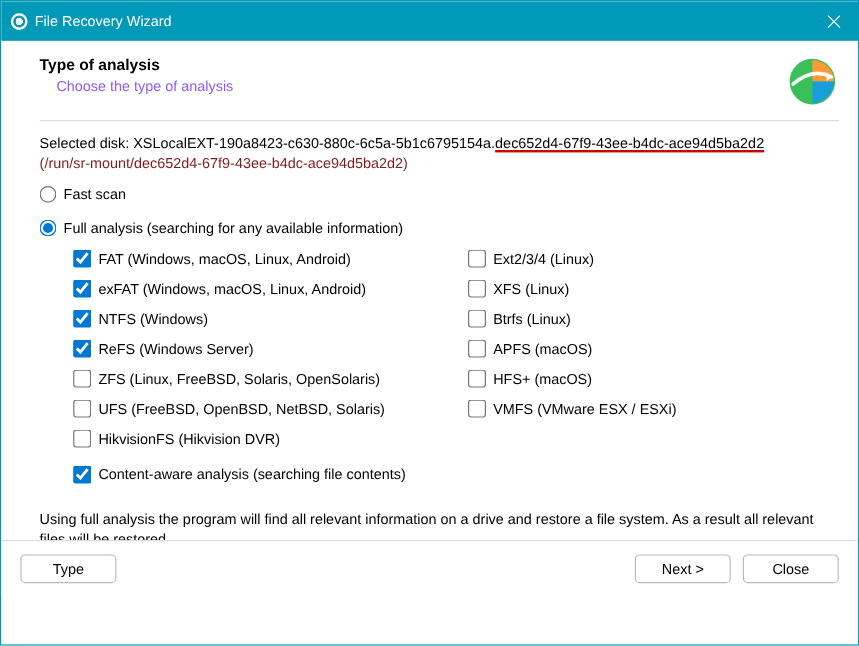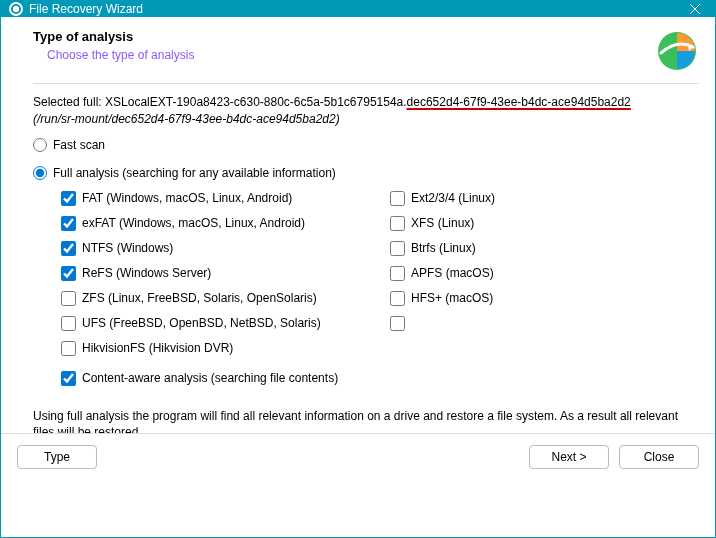--- a/index.html
+++ b/index.html
@@ -6,21 +6,21 @@
 body {
   font-family: "Segoe UI", Tahoma, sans-serif;
   font-size: 12px;
   background: #fff;
   width: 716px;
   height: 538px;
   overflow: hidden;
   border: 1px solid #0099b8;
 }
 .titlebar {
-  height: 16px;
+  height: 33px;
   background: #0099b8;
   color: #fff;
   display: flex;
   align-items: center;
   padding: 0 8px;
 }
 .titlebar .tb-icon {
   width: 14px; height: 14px;
   border: 2px solid #fff;
   border-radius: 50%;
@@ -45,41 +45,41 @@
 .header-row { display: flex; justify-content: space-between; align-items: flex-start; }
 .header-text h2 { font-size: 13px; font-weight: 700; color: #000; margin-bottom: 4px; }
 .header-text .sub { font-size: 12px; color: #8b5cf6; margin-left: 14px; }
 .header-icon {
   width: 44px; height: 44px;
 }
 .divider { border: none; border-top: 1px solid #ddd; margin: 10px 0 10px 0; }
 
 .disk-line { font-size: 12px; color: #000; line-height: 1.4; }
 .disk-line .underlined { text-decoration: underline; text-decoration-color: #c00; text-decoration-thickness: 1.5px; text-underline-offset: 2px; }
-.disk-line .path { color:#000000;font-style:italic; }
+.disk-line .path { color:#7f1d1d; }
 
 .radio-row, .check-row {
   display: flex; align-items: center; gap: 6px;
   margin-top: 10px;
 }
 .radio-row input[type=radio], .check-row input[type=checkbox] {
   width: 14px; height: 14px;
   accent-color: #0078d4;
 }
 .radio-row label, .check-row label { cursor: pointer; font-size: 12px; }
 
 .fs-grid {
   display: grid;
   grid-template-columns: 1fr 1fr;
   column-gap: 20px;
   margin-left: 28px;
   margin-top: 6px;
 }
 .fs-item {
-  display: flex; align-items: center; gap: 6px;
+  display: flex; align-items: flex-end; gap: 6px;
   padding: 5px 0;
 }
 .fs-item input[type=checkbox] {
   width: 15px; height: 15px;
   accent-color: #0078d4;
 }
 .fs-item label { font-size: 12px; }
 
 .content-aware { margin-left: 28px; margin-top: 10px; display:flex; align-items:center; gap:6px;}
 .content-aware input[type=checkbox]{ width:15px; height:15px; accent-color:#0078d4;}
@@ -139,21 +139,21 @@
         <path d="M22 22 L40 22 A18 18 0 0 1 22 40 Z" fill="#1a9edb"></path>
         <path d="M6 24 Q22 10 38 18" stroke="#fff" stroke-width="3" fill="none" stroke-linecap="round"></path>
         <polygon points="38,18 33,14 34,22" fill="#fff"></polygon>
       </svg>
     </div>
   </div>
 
   <hr class="divider">
 
   <div class="disk-line">
-    <span>Selected full: XSLocalEXT-190a8423-c630-880c-6c5a-5b1c6795154a.</span><span class="underlined">dec652d4-67f9-43ee-b4dc-ace94d5ba2d2</span><br>
+    <span>Selected disk: XSLocalEXT-190a8423-c630-880c-6c5a-5b1c6795154a.</span><span class="underlined">dec652d4-67f9-43ee-b4dc-ace94d5ba2d2</span><br>
     <span class="path">(/run/sr-mount/dec652d4-67f9-43ee-b4dc-ace94d5ba2d2)</span>
   </div>
 
   <div class="radio-row">
     <input type="radio" id="r-fast" name="scanmode" style="">
     <label for="r-fast">Fast scan</label>
   </div>
 
   <div class="radio-row" style="margin-top:14px;">
     <input type="radio" id="r-full" name="scanmode" checked="" style="">
@@ -200,20 +200,21 @@
       <div class="fs-item">
         <input type="checkbox" id="fs10" style="">
         <label for="fs10">HFS+ (macOS)</label>
       </div>
       <div class="fs-item">
         <input type="checkbox" id="fs11" style="">
         <label for="fs11">UFS (FreeBSD, OpenBSD, NetBSD, Solaris)</label>
       </div>
       <div class="fs-item">
         <input type="checkbox" id="fs12" style="">
+        <label for="fs12">VMFS (VMware ESX / ESXi)</label>
       </div>
       <div class="fs-item">
         <input type="checkbox" id="fs13" style="">
         <label for="fs13">HikvisionFS (Hikvision DVR)</label>
       </div>
     </div>
 
   <div class="content-aware">
     <input type="checkbox" id="ca" checked="" style="">
     <label for="ca">Content-aware analysis (searching file contents)</label>

